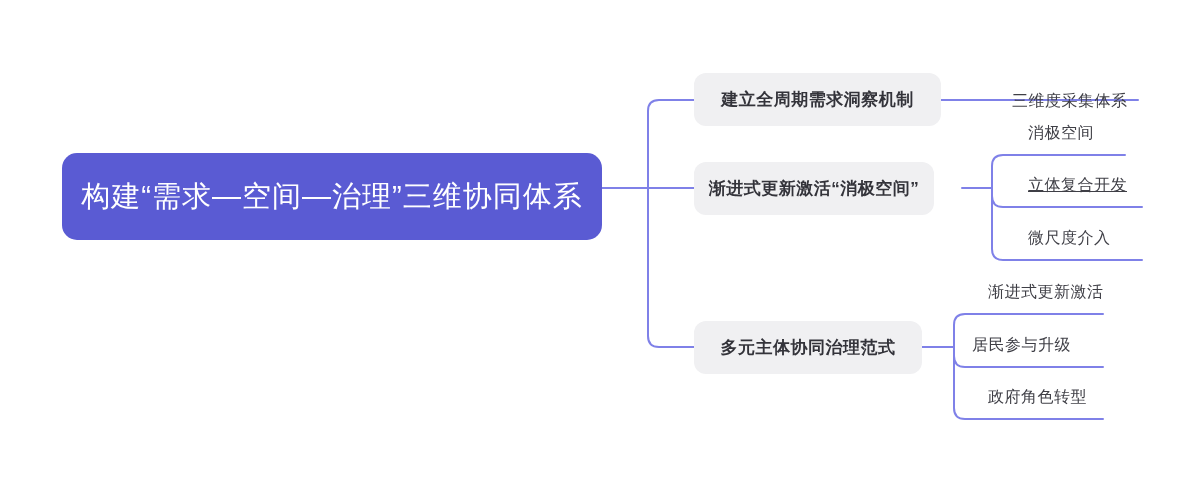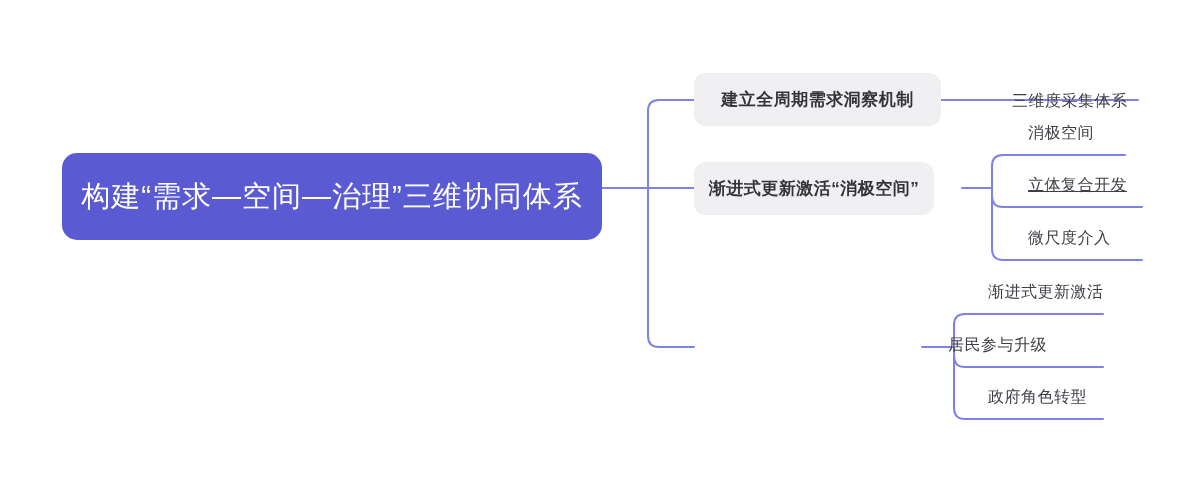--- a/index.html
+++ b/index.html
@@ -37,21 +37,21 @@
   .branch-3{left:694px;top:321px;width:228px;}
   .leaf{
     position:absolute;color:var(--leaf-text);font-size:16px;line-height:16px;
     font-weight:400;letter-spacing:.5px;white-space:nowrap;
   }
   .leaf-1-1{left:1012px;top:82px;margin-top:11px;}
   .leaf-2-1{left:1028px;top:125px;}
   .leaf-2-2{left:1028px;top:177px;text-decoration:underline;}
   .leaf-2-3{left:1028px;top:230px;}
   .leaf-3-1{left:988px;top:284px;}
-  .leaf-3-2{left:948px;top:337px;font-family:Liberation Serif, serif;}
+  .leaf-3-2{left:972px;top:337px;font-family:Liberation Serif, serif;}
   .leaf-3-3{left:988px;top:389px;}
 </style>
 </head>
 <body>
 
 <div class="canvas">
 
   <svg class="connectors" viewBox="0 0 1200 483" xmlns="http://www.w3.org/2000/svg">
 
     <path class="connector" d="M 602 188 H 694"></path>
@@ -76,20 +76,23 @@
   <div class="root-node">
     <span>构建“需求—空间—治理”三维协同体系</span>
   </div>
 
   <div class="branch-node branch-1">
     <span>建立全周期需求洞察机制</span>
   </div>
   <div class="branch-node branch-2">
     <span>渐进式更新激活“消极空间”</span>
   </div>
+  <div class="branch-node branch-3">
+    <span>多元主体协同治理范式</span>
+  </div>
 
   <div class="leaf leaf-1-1">三维度采集体系</div>
 
   <div class="leaf leaf-2-1">消极空间</div>
   <div class="leaf leaf-2-2">立体复合开发</div>
   <div class="leaf leaf-2-3">微尺度介入</div>
 
   <div class="leaf leaf-3-1">渐进式更新激活</div>
   <div class="leaf leaf-3-2">居民参与升级</div>
   <div class="leaf leaf-3-3">政府角色转型</div>

